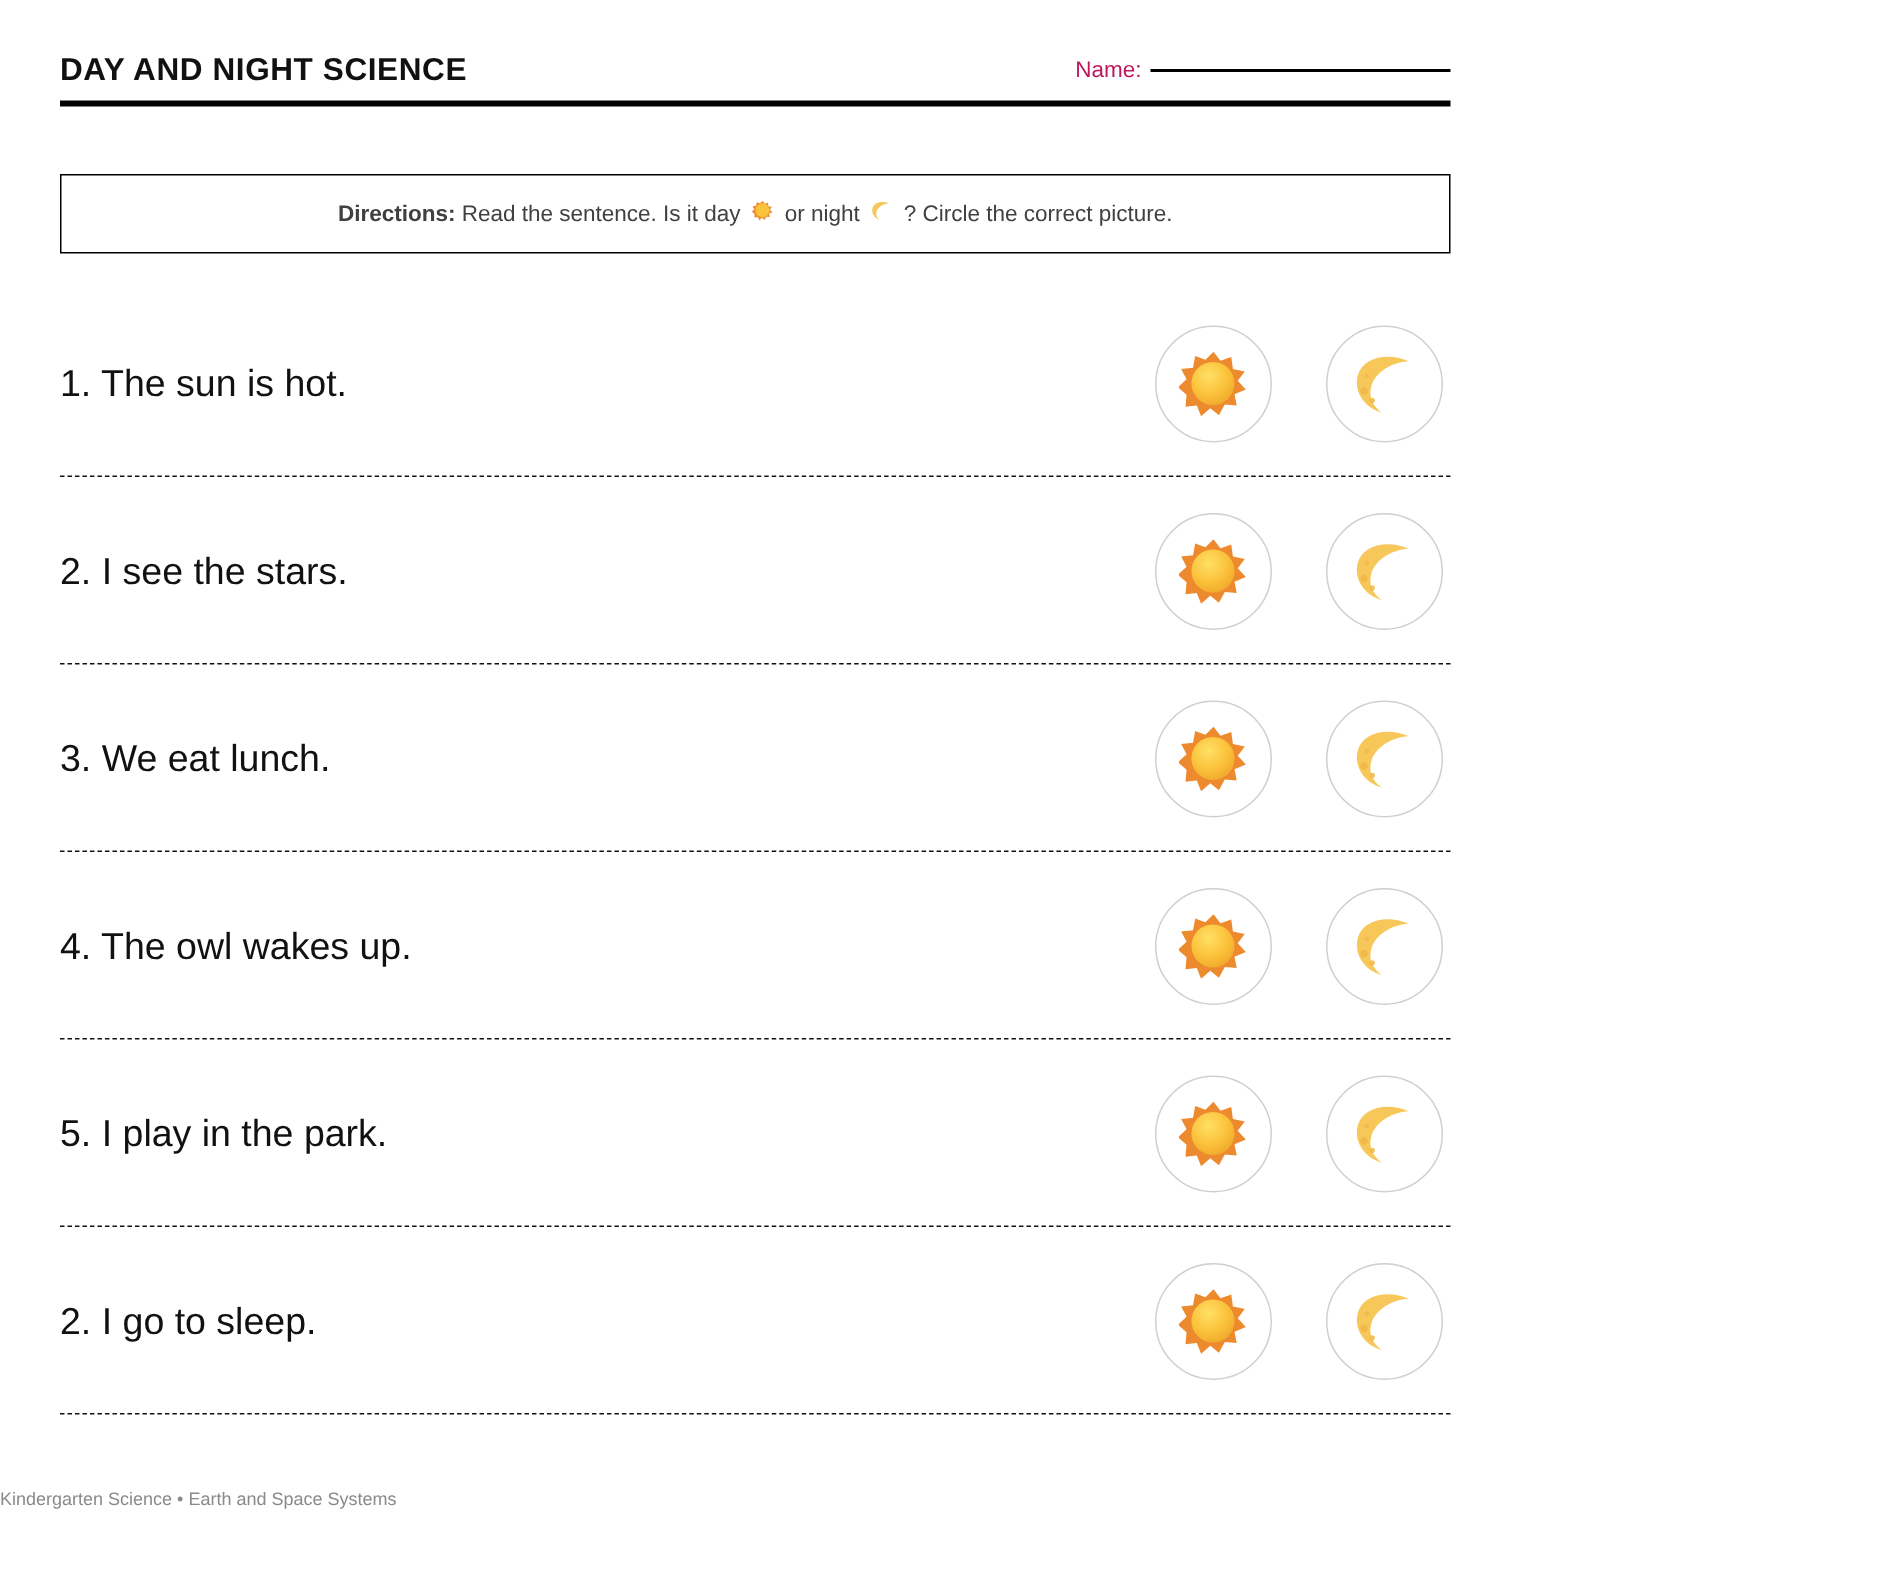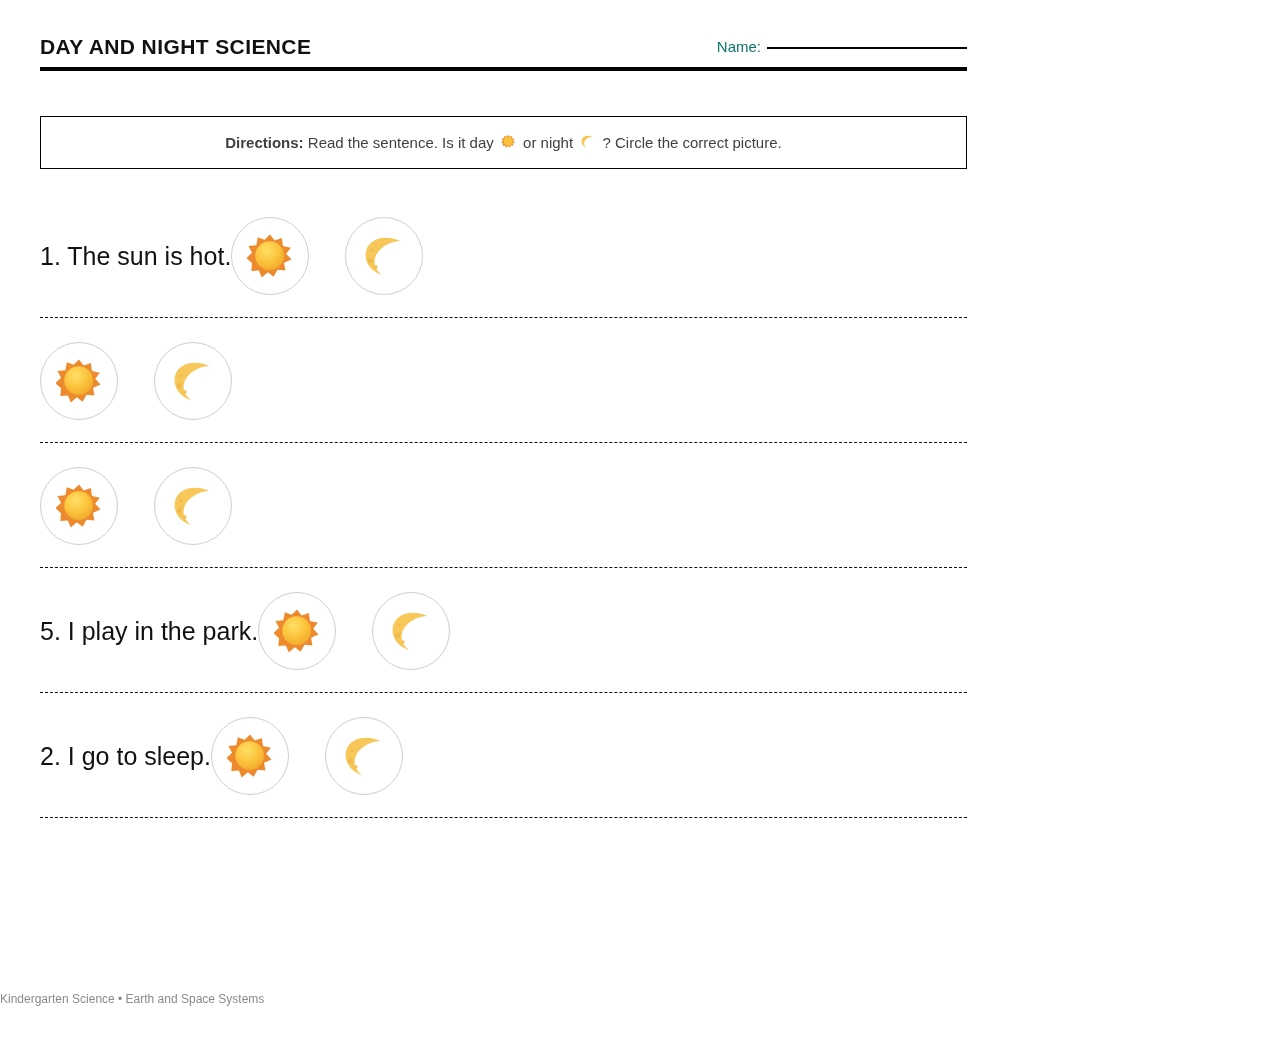--- a/index.html
+++ b/index.html
@@ -40,21 +40,21 @@
     white-space: nowrap;
   }
   .name-block {
     display: flex;
     align-items: baseline;
     gap: 6px;
     padding-bottom: 2px;
   }
   .name-label {
     font-size: 15px;
-    color: #0f766e;
+    color: #be185d;
     white-space: nowrap;
   }
   .name-line {
     width: 200px;
     height: 0;
     border-bottom: 2px solid #000000;
     position: relative;
     top: -3px;
   }
   .header-rule {
@@ -87,20 +87,21 @@
 
   
   .questions {
     margin-top: 24px;
   }
   .q-row {
     position: relative;
     height: 125px;
     display: flex;
     align-items: center;
+    justify-content: space-between;
   }
   .q-row::after {
     content: "";
     position: absolute;
     left: 0;
     right: 0;
     bottom: 0;
     border-bottom: 1px dashed #111111;
   }
   .q-text {
@@ -197,43 +198,66 @@
               <path fill="#f7c75a" d="M47 5 C31 11 21 25 21 37 C21 48 28 55 38 58 C21 59 6 47 6 31 C6 16 23 3 47 5 Z"></path>
               <circle cx="16" cy="44" r="3.4" fill="#eeb647" opacity="0.85"></circle>
               <circle cx="26" cy="50" r="2.4" fill="#eeb647" opacity="0.85"></circle>
               <circle cx="14" cy="30" r="2.2" fill="#eeb647" opacity="0.7"></circle>
             </g>
           </svg>
         </div>
       </div>
     </div>
 
-
-    <div class="q-row">
-      <div class="choices">
-        <div class="choice">
-          <svg width="46" height="46" viewBox="0 0 64 64" aria-hidden="true">
-            <path fill="#ed8a2e" d="M32 2 L38.5 10.5 L48.5 7 L50 18 L61 20.5 L54.5 29 L62 37 L51.5 41.5 L53.5 52 L42.5 51 L37 61 L29 54.5 L20.5 62 L16.5 52 L6 53 L7 42 L-1 35 L7 27.5 L2 18 L13 17 L15 6 L24.5 9.5 Z"></path>
-            <circle cx="31.5" cy="31.5" r="20" fill="url(#sunCore1)"></circle>
-          </svg>
-        </div>
-        <div class="choice">
-          <svg width="46" height="46" viewBox="0 0 64 64" aria-hidden="true">
-            <g transform="rotate(18 32 32)">
-              <path fill="#f7c75a" d="M47 5 C31 11 21 25 21 37 C21 48 28 55 38 58 C21 59 6 47 6 31 C6 16 23 3 47 5 Z"></path>
-              <circle cx="16" cy="44" r="3.4" fill="#eeb647" opacity="0.85"></circle>
-              <circle cx="26" cy="50" r="2.4" fill="#eeb647" opacity="0.85"></circle>
-              <circle cx="14" cy="30" r="2.2" fill="#eeb647" opacity="0.7"></circle>
-            </g>
-          </svg>
-        </div>
-      </div>
-    </div>
-
-    <div class="q-row">
+    <div class="q-row">
+      <div class="q-text">2. I see the stars.</div>
+      <div class="choices">
+        <div class="choice">
+          <svg width="46" height="46" viewBox="0 0 64 64" aria-hidden="true">
+            <path fill="#ed8a2e" d="M32 2 L38.5 10.5 L48.5 7 L50 18 L61 20.5 L54.5 29 L62 37 L51.5 41.5 L53.5 52 L42.5 51 L37 61 L29 54.5 L20.5 62 L16.5 52 L6 53 L7 42 L-1 35 L7 27.5 L2 18 L13 17 L15 6 L24.5 9.5 Z"></path>
+            <circle cx="31.5" cy="31.5" r="20" fill="url(#sunCore1)"></circle>
+          </svg>
+        </div>
+        <div class="choice">
+          <svg width="46" height="46" viewBox="0 0 64 64" aria-hidden="true">
+            <g transform="rotate(18 32 32)">
+              <path fill="#f7c75a" d="M47 5 C31 11 21 25 21 37 C21 48 28 55 38 58 C21 59 6 47 6 31 C6 16 23 3 47 5 Z"></path>
+              <circle cx="16" cy="44" r="3.4" fill="#eeb647" opacity="0.85"></circle>
+              <circle cx="26" cy="50" r="2.4" fill="#eeb647" opacity="0.85"></circle>
+              <circle cx="14" cy="30" r="2.2" fill="#eeb647" opacity="0.7"></circle>
+            </g>
+          </svg>
+        </div>
+      </div>
+    </div>
+
+    <div class="q-row">
+      <div class="q-text">3. We eat lunch.</div>
+      <div class="choices">
+        <div class="choice">
+          <svg width="46" height="46" viewBox="0 0 64 64" aria-hidden="true">
+            <path fill="#ed8a2e" d="M32 2 L38.5 10.5 L48.5 7 L50 18 L61 20.5 L54.5 29 L62 37 L51.5 41.5 L53.5 52 L42.5 51 L37 61 L29 54.5 L20.5 62 L16.5 52 L6 53 L7 42 L-1 35 L7 27.5 L2 18 L13 17 L15 6 L24.5 9.5 Z"></path>
+            <circle cx="31.5" cy="31.5" r="20" fill="url(#sunCore1)"></circle>
+          </svg>
+        </div>
+        <div class="choice">
+          <svg width="46" height="46" viewBox="0 0 64 64" aria-hidden="true">
+            <g transform="rotate(18 32 32)">
+              <path fill="#f7c75a" d="M47 5 C31 11 21 25 21 37 C21 48 28 55 38 58 C21 59 6 47 6 31 C6 16 23 3 47 5 Z"></path>
+              <circle cx="16" cy="44" r="3.4" fill="#eeb647" opacity="0.85"></circle>
+              <circle cx="26" cy="50" r="2.4" fill="#eeb647" opacity="0.85"></circle>
+              <circle cx="14" cy="30" r="2.2" fill="#eeb647" opacity="0.7"></circle>
+            </g>
+          </svg>
+        </div>
+      </div>
+    </div>
+
+    <div class="q-row">
+      <div class="q-text">4. The owl wakes up.</div>
       <div class="choices">
         <div class="choice">
           <svg width="46" height="46" viewBox="0 0 64 64" aria-hidden="true">
             <path fill="#ed8a2e" d="M32 2 L38.5 10.5 L48.5 7 L50 18 L61 20.5 L54.5 29 L62 37 L51.5 41.5 L53.5 52 L42.5 51 L37 61 L29 54.5 L20.5 62 L16.5 52 L6 53 L7 42 L-1 35 L7 27.5 L2 18 L13 17 L15 6 L24.5 9.5 Z"></path>
             <circle cx="31.5" cy="31.5" r="20" fill="url(#sunCore1)"></circle>
           </svg>
         </div>
         <div class="choice">
           <svg width="46" height="46" viewBox="0 0 64 64" aria-hidden="true">
             <g transform="rotate(18 32 32)">

